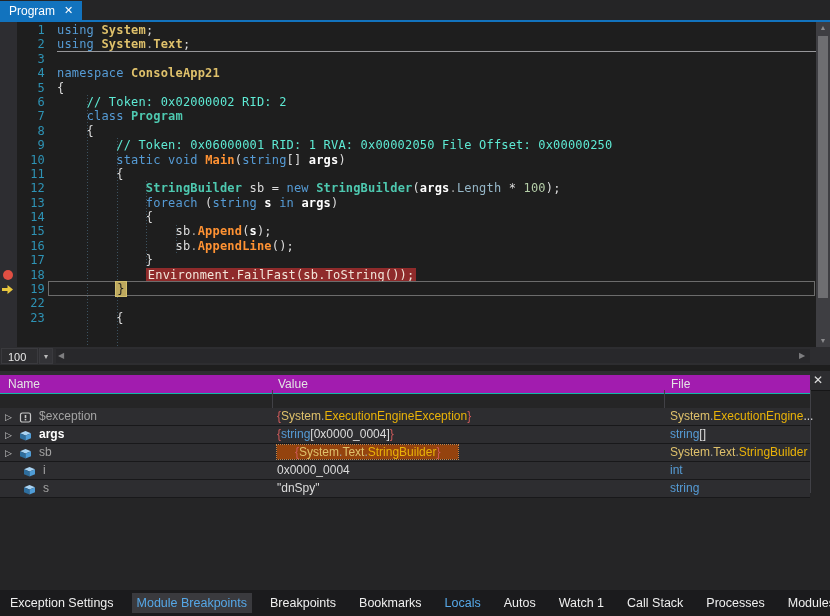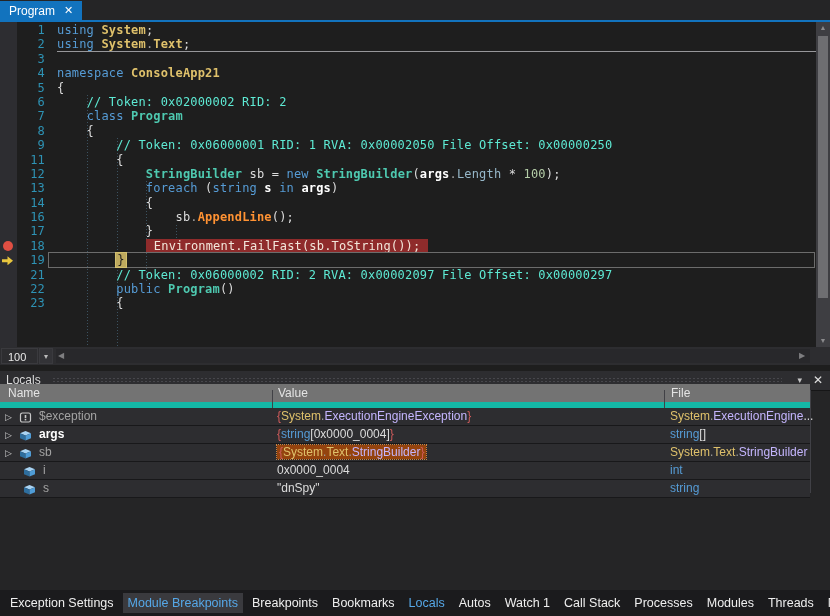--- a/index.html
+++ b/index.html
@@ -26,28 +26,28 @@
   .line-number{position:absolute;left:0;top:0;width:45px;text-align:right;color:#2E93B5;}
   .code-text{position:absolute;left:57px;top:0;white-space:pre;}
   .glyph{position:absolute;display:block;}
   .glyph-breakpoint{left:3px;top:2px;width:10px;height:10px;border-radius:50%;background:var(--breakpoint-glyph);}
   .glyph-arrow{left:2px;top:3px;width:11px;height:9px;background:var(--current-statement-glyph);
                clip-path:polygon(0 33%,50% 33%,50% 0,100% 50%,50% 100%,50% 67%,0 67%);}
   .code-line.current::before{content:"";position:absolute;left:48px;right:1px;top:-1px;bottom:0;
                border:1px solid #6C6C6C;pointer-events:none;}
   .code-line.underlined::after{content:"";position:absolute;left:57px;right:0;bottom:0;height:0;
                border-top:1px solid #97979A;}
-  .mark-bp{background:var(--breakpoint-line-bg);padding:0 8px;}
+  .mark-bp{background:var(--breakpoint-line-bg);padding:0 2px;}
   .mark-cur{background:var(--current-statement-bg);padding:0 1px;outline:1px solid #D3C06E;}
   .indent-guide{position:absolute;width:1px;
       background:repeating-linear-gradient(to bottom,#3C5260 0 1px,transparent 1px 3px);}
   
   .s-kw{color:#569CD6}
   .s-nsb{color:#DFC16B;font-weight:bold}   .s-ns{color:#DFC16B}
-  .s-tyb{color:#4EC9B0;font-weight:bold}   .s-ty{color:#c4b5fd}
+  .s-tyb{color:#4EC9B0;font-weight:bold}   .s-ty{color:#eab308}
   .s-meb{color:#FF9233;font-weight:bold}
   .s-pab{color:#FFFFFF;font-weight:bold}
   .s-pl{color:#DCDCDC}  .s-pu{color:#9E9E9E}
   .s-cm{color:#5eead4}  .s-nm{color:#B5CEA8}
   .s-pr{color:#96B7C8}  .s-br{color:#CE5B5B}
   .s-bpt{color:#F2E6DA} .s-curt{color:#1E1E1E}
   
   .vscroll{position:absolute;right:0;top:22px;width:14px;height:325px;background:#3E3E42;}
   .vs-up,.vs-down{position:absolute;left:0;width:14px;height:12px;color:#8A8A8C;font-size:7px;
       text-align:center;line-height:12px;}
@@ -63,40 +63,40 @@
   .h-left{left:58px}.h-right{left:799px}
   
   .splitter{position:absolute;top:365px;left:0;width:830px;height:6px;background:#1E1E1E;}
   .locals{position:absolute;top:371px;left:0;width:830px;height:219px;background:var(--panel-bg);font-size:12px;}
   .locals-title{position:absolute;top:0;left:0;right:0;height:19px;background:#2D2D30;border-bottom:1px solid #161617;}
   .locals-title-label{position:absolute;left:6px;top:2px;color:#DADADA;}
   .title-dots{position:absolute;left:52px;right:48px;top:6px;height:9px;
       background-image:radial-gradient(#47474C 1px,transparent 1.2px);background-size:4px 3px;}
   .title-chevron{position:absolute;right:28px;top:5px;font-size:9px;color:#C5C5C5;line-height:9px;}
   .title-close{position:absolute;right:7px;top:3px;font-size:12px;color:#E0E0E0;line-height:13px;}
-  .locals-header{position:absolute;top:13px;left:0;width:810px;height:18px;background:#737373;
-      border-bottom:6px solid #14b8a6;color:#E4E4E4;}
+  .locals-header{position:absolute;top:4px;left:0;width:810px;height:18px;background:#a21caf;
+      border-bottom:1px solid #14b8a6;color:#E4E4E4;}
   .lh-name{position:absolute;left:8px;top:2px}.lh-value{position:absolute;left:278px;top:2px}
   .lh-type{position:absolute;left:671px;top:2px}
   #locals-rows{position:absolute;top:37px;left:0;}
   .locals-row{position:relative;height:17px;line-height:16px;background:var(--row-bg);
       border-bottom:1px solid #18181A;width:810px;box-sizing:content-box;}
   .expander{position:absolute;left:5px;top:1px;font-size:9px;color:#CCCCCC;}
   .var-icon{position:absolute;left:19px;top:3px;width:13px;height:11px;}
   .no-exp .var-icon{left:23px;}
   .var-name{position:absolute;left:39px;color:#a3a3a3;}
   .no-exp .var-name{left:43px;}
   .var-name.b{font-weight:bold;color:#FFF;}
   .var-value{position:absolute;left:277px;white-space:pre;}
   .var-type{position:absolute;left:670px;white-space:pre;}
-  .val-hl{background:var(--changed-value-bg);outline:1px dotted #D08440;padding:0 2px;}
+  .val-hl{background:var(--changed-value-bg);outline:1px dotted #D08440;padding:0 18px;}
   .col-sep{position:absolute;top:19px;height:103px;width:1px;background:#414146;}
   
   .statusbar{position:absolute;top:590px;left:0;width:830px;height:26px;background:#1B1B1D;
-      display:flex;align-items:center;padding-left:5px;box-sizing:border-box;gap:4px;
+      display:flex;align-items:center;padding-left:5px;box-sizing:border-box;gap:13px;
       font-size:12.5px;color:#EFEFEF;white-space:nowrap;}
   .sb-item{padding:3px 5px;cursor:pointer;}
   .sb-item.boxed{background:#3A3A3E;}
   .sb-item.blue{color:var(--blue-text);}
 </style>
 </head>
 <body>
 
 <div class="app">
 
@@ -145,60 +145,63 @@
         </div>
         <div class="code-line">
           <span class="line-number">8</span>
           <span class="code-text"><span class="s-pl">    {</span></span>
         </div>
         <div class="code-line">
           <span class="line-number">9</span>
           <span class="code-text"><span class="s-pl">        </span><span class="s-cm">// Token: 0x06000001 RID: 1 RVA: 0x00002050 File Offset: 0x00000250</span></span>
         </div>
         <div class="code-line">
+          <span class="line-number">10</span>
+          <span class="code-text"><span class="s-pl">        </span><span class="s-kw">static</span><span class="s-pl"> </span><span class="s-kw">void</span><span class="s-pl"> </span><span class="s-meb">Main</span><span class="s-pl">(</span><span class="s-kw">string</span><span class="s-pl">[] </span><span class="s-pab">args</span><span class="s-pl">)</span></span>
+        </div>
+        <div class="code-line">
           <span class="line-number">11</span>
           <span class="code-text"><span class="s-pl">        {</span></span>
         </div>
         <div class="code-line">
           <span class="line-number">12</span>
           <span class="code-text"><span class="s-pl">            </span><span class="s-tyb">StringBuilder</span><span class="s-pl"> sb = </span><span class="s-kw">new</span><span class="s-pl"> </span><span class="s-tyb">StringBuilder</span><span class="s-pl">(</span><span class="s-pab">args</span><span class="s-pu">.</span><span class="s-pr">Length</span><span class="s-pl"> * </span><span class="s-nm">100</span><span class="s-pl">);</span></span>
         </div>
         <div class="code-line">
           <span class="line-number">13</span>
           <span class="code-text"><span class="s-pl">            </span><span class="s-kw">foreach</span><span class="s-pl"> (</span><span class="s-kw">string</span><span class="s-pl"> </span><span class="s-pab">s</span><span class="s-pl"> </span><span class="s-kw">in</span><span class="s-pl"> </span><span class="s-pab">args</span><span class="s-pl">)</span></span>
         </div>
         <div class="code-line">
           <span class="line-number">14</span>
           <span class="code-text"><span class="s-pl">            {</span></span>
+        </div>
+        <div class="code-line">
+          <span class="line-number">15</span>
+          <span class="code-text"><span class="s-pl">                sb</span><span class="s-pu">.</span><span class="s-meb">Append</span><span class="s-pl">(</span><span class="s-pab">s</span><span class="s-pl">);</span></span>
         </div>
         <div class="code-line">
           <span class="line-number">16</span>
           <span class="code-text"><span class="s-pl">                sb</span><span class="s-pu">.</span><span class="s-meb">AppendLine</span><span class="s-pl">();</span></span>
         </div>
         <div class="code-line">
           <span class="line-number">17</span>
           <span class="code-text"><span class="s-pl">            }</span></span>
         </div>
         <div class="code-line">
           <span class="glyph glyph-breakpoint"></span>
           <span class="line-number">18</span>
           <span class="code-text"><span class="s-pl">            </span><span class="mark-bp"><span class="s-bpt">Environment.FailFast(sb.ToString());</span></span></span>
         </div>
         <div class="code-line current">
           <span class="glyph glyph-arrow"></span>
           <span class="line-number">19</span>
           <span class="code-text"><span class="s-pl">        </span><span class="mark-cur"><span class="s-curt">}</span></span></span>
         </div>
         <div class="code-line">
-          <span class="line-number">21</span>
-          <span class="code-text"><span class="s-pl">        </span><span class="s-cm">// Token: 0x06000002 RID: 2 RVA: 0x00002097 File Offset: 0x00000297</span></span>
-        </div>
-        <div class="code-line">
           <span class="line-number">22</span>
-          <span class="code-text"><span class="s-pl">        </span><span class="s-kw">public</span><span class="s-pl"> </span><span class="s-tyb">Program</span><span class="s-pl">()</span></span>
         </div>
         <div class="code-line">
           <span class="line-number">23</span>
           <span class="code-text"><span class="s-pl">        {</span></span>
         </div>
       </div>
   </div>
 
   <div class="vscroll">
     <div class="vs-up">▲</div>

